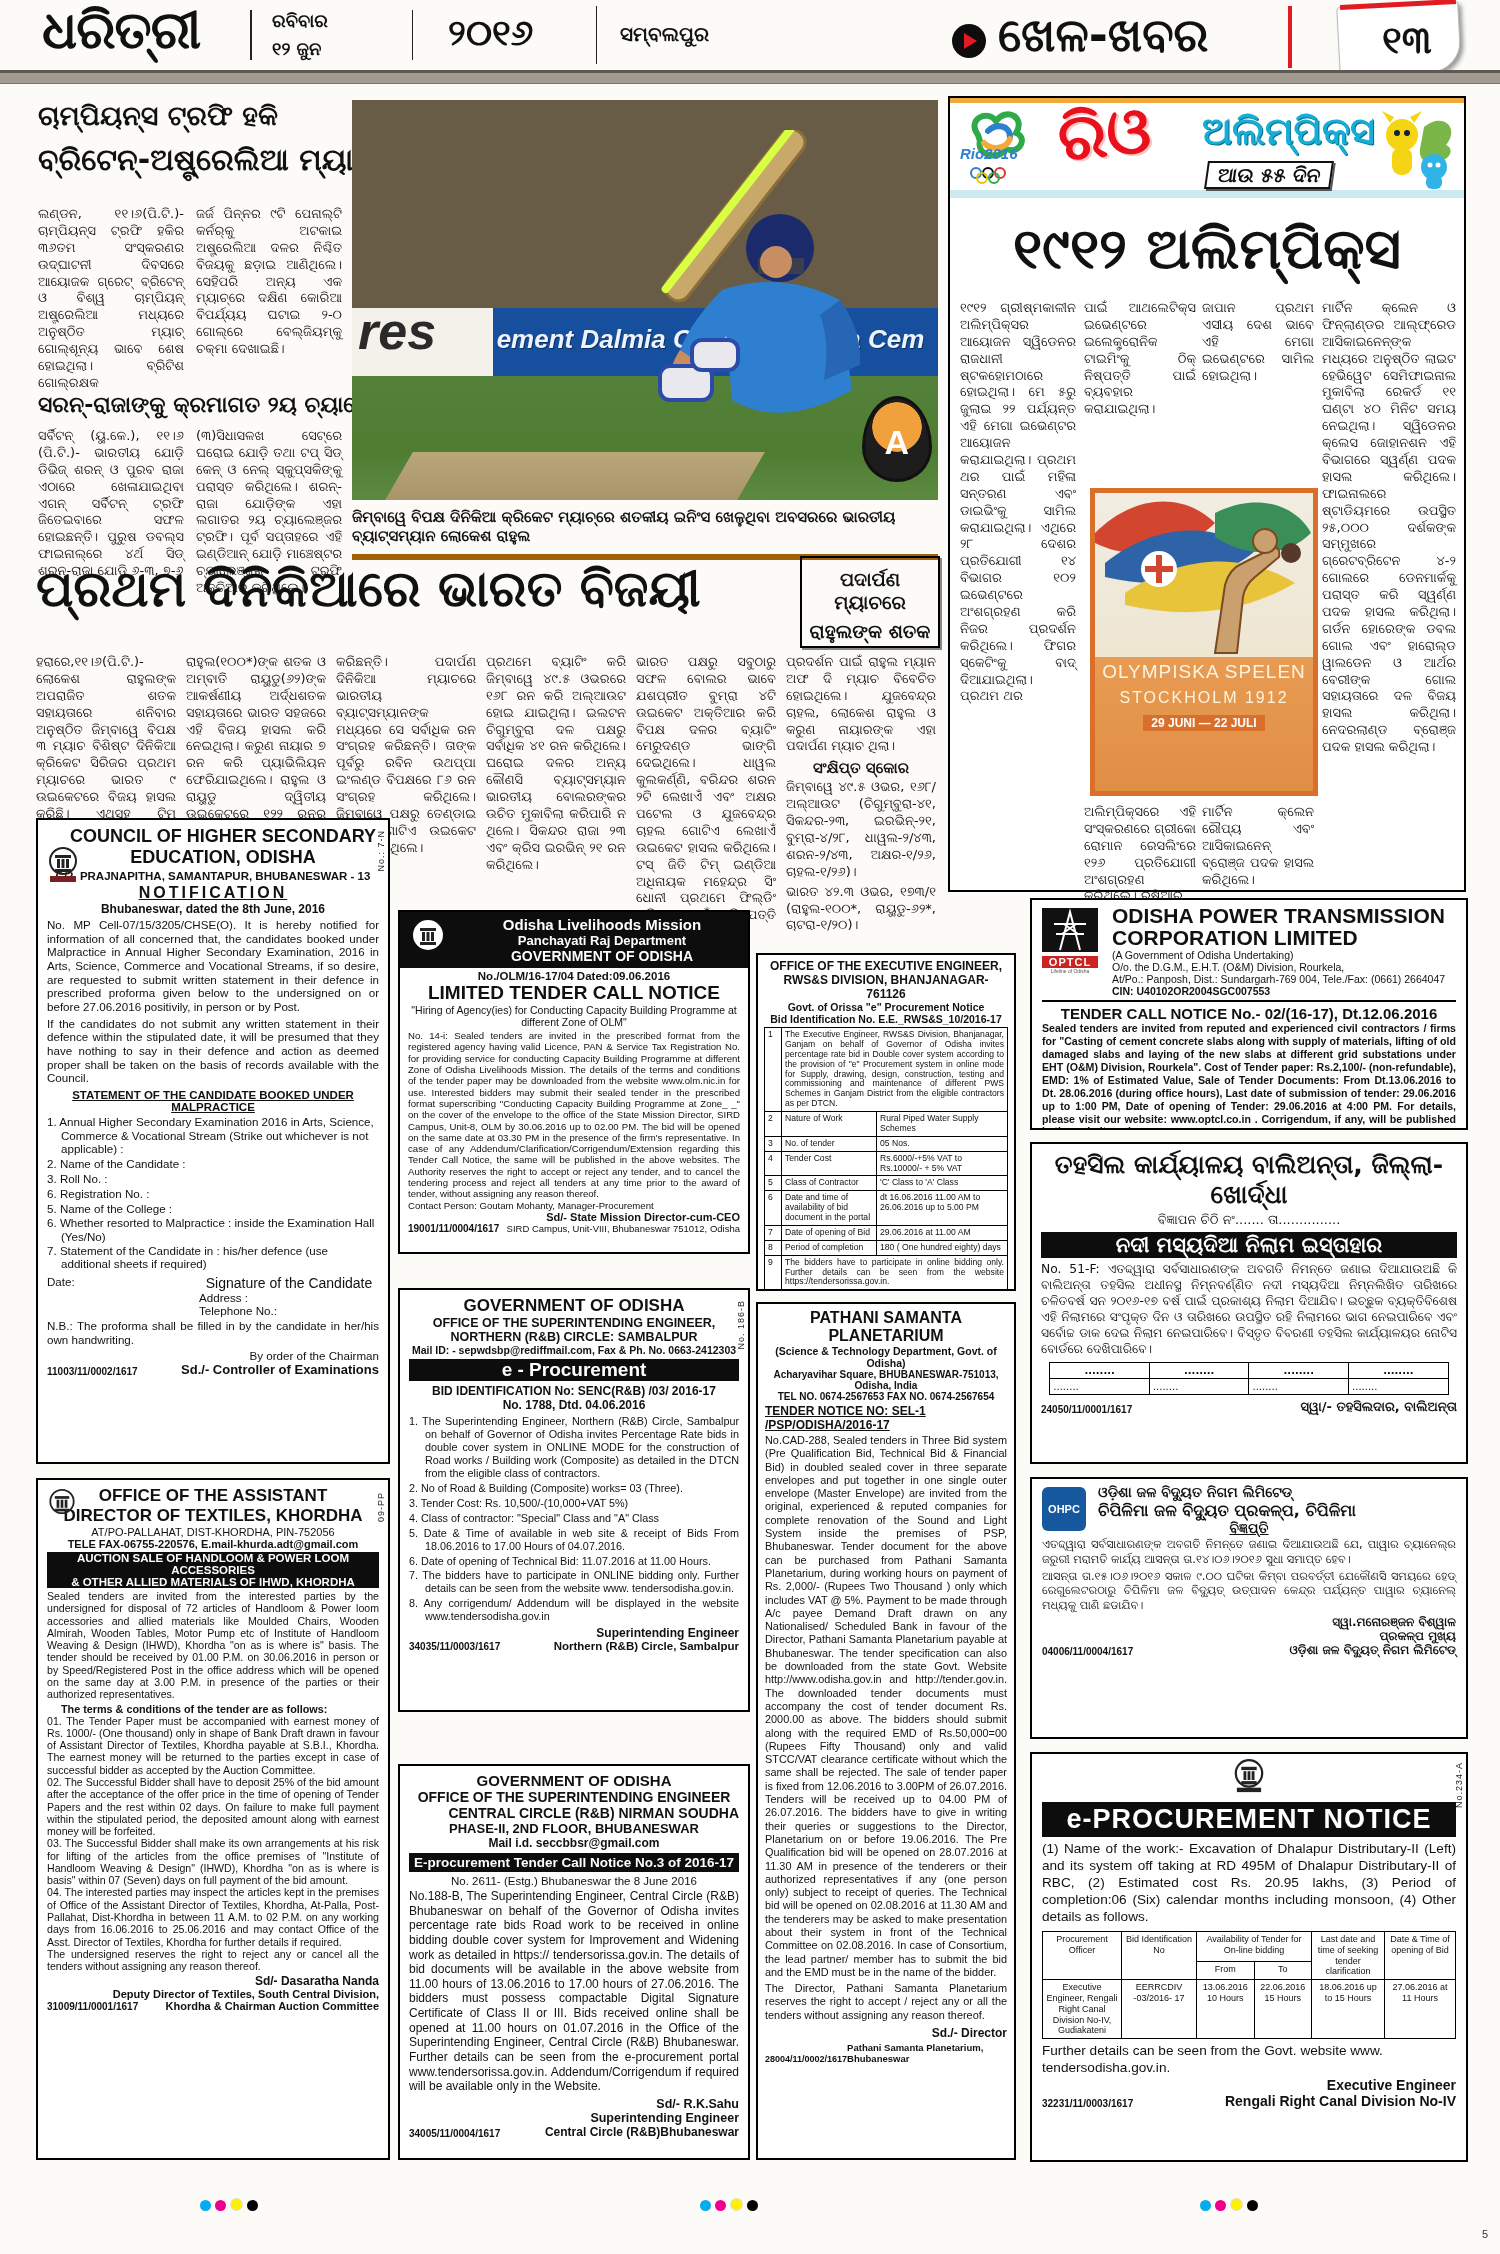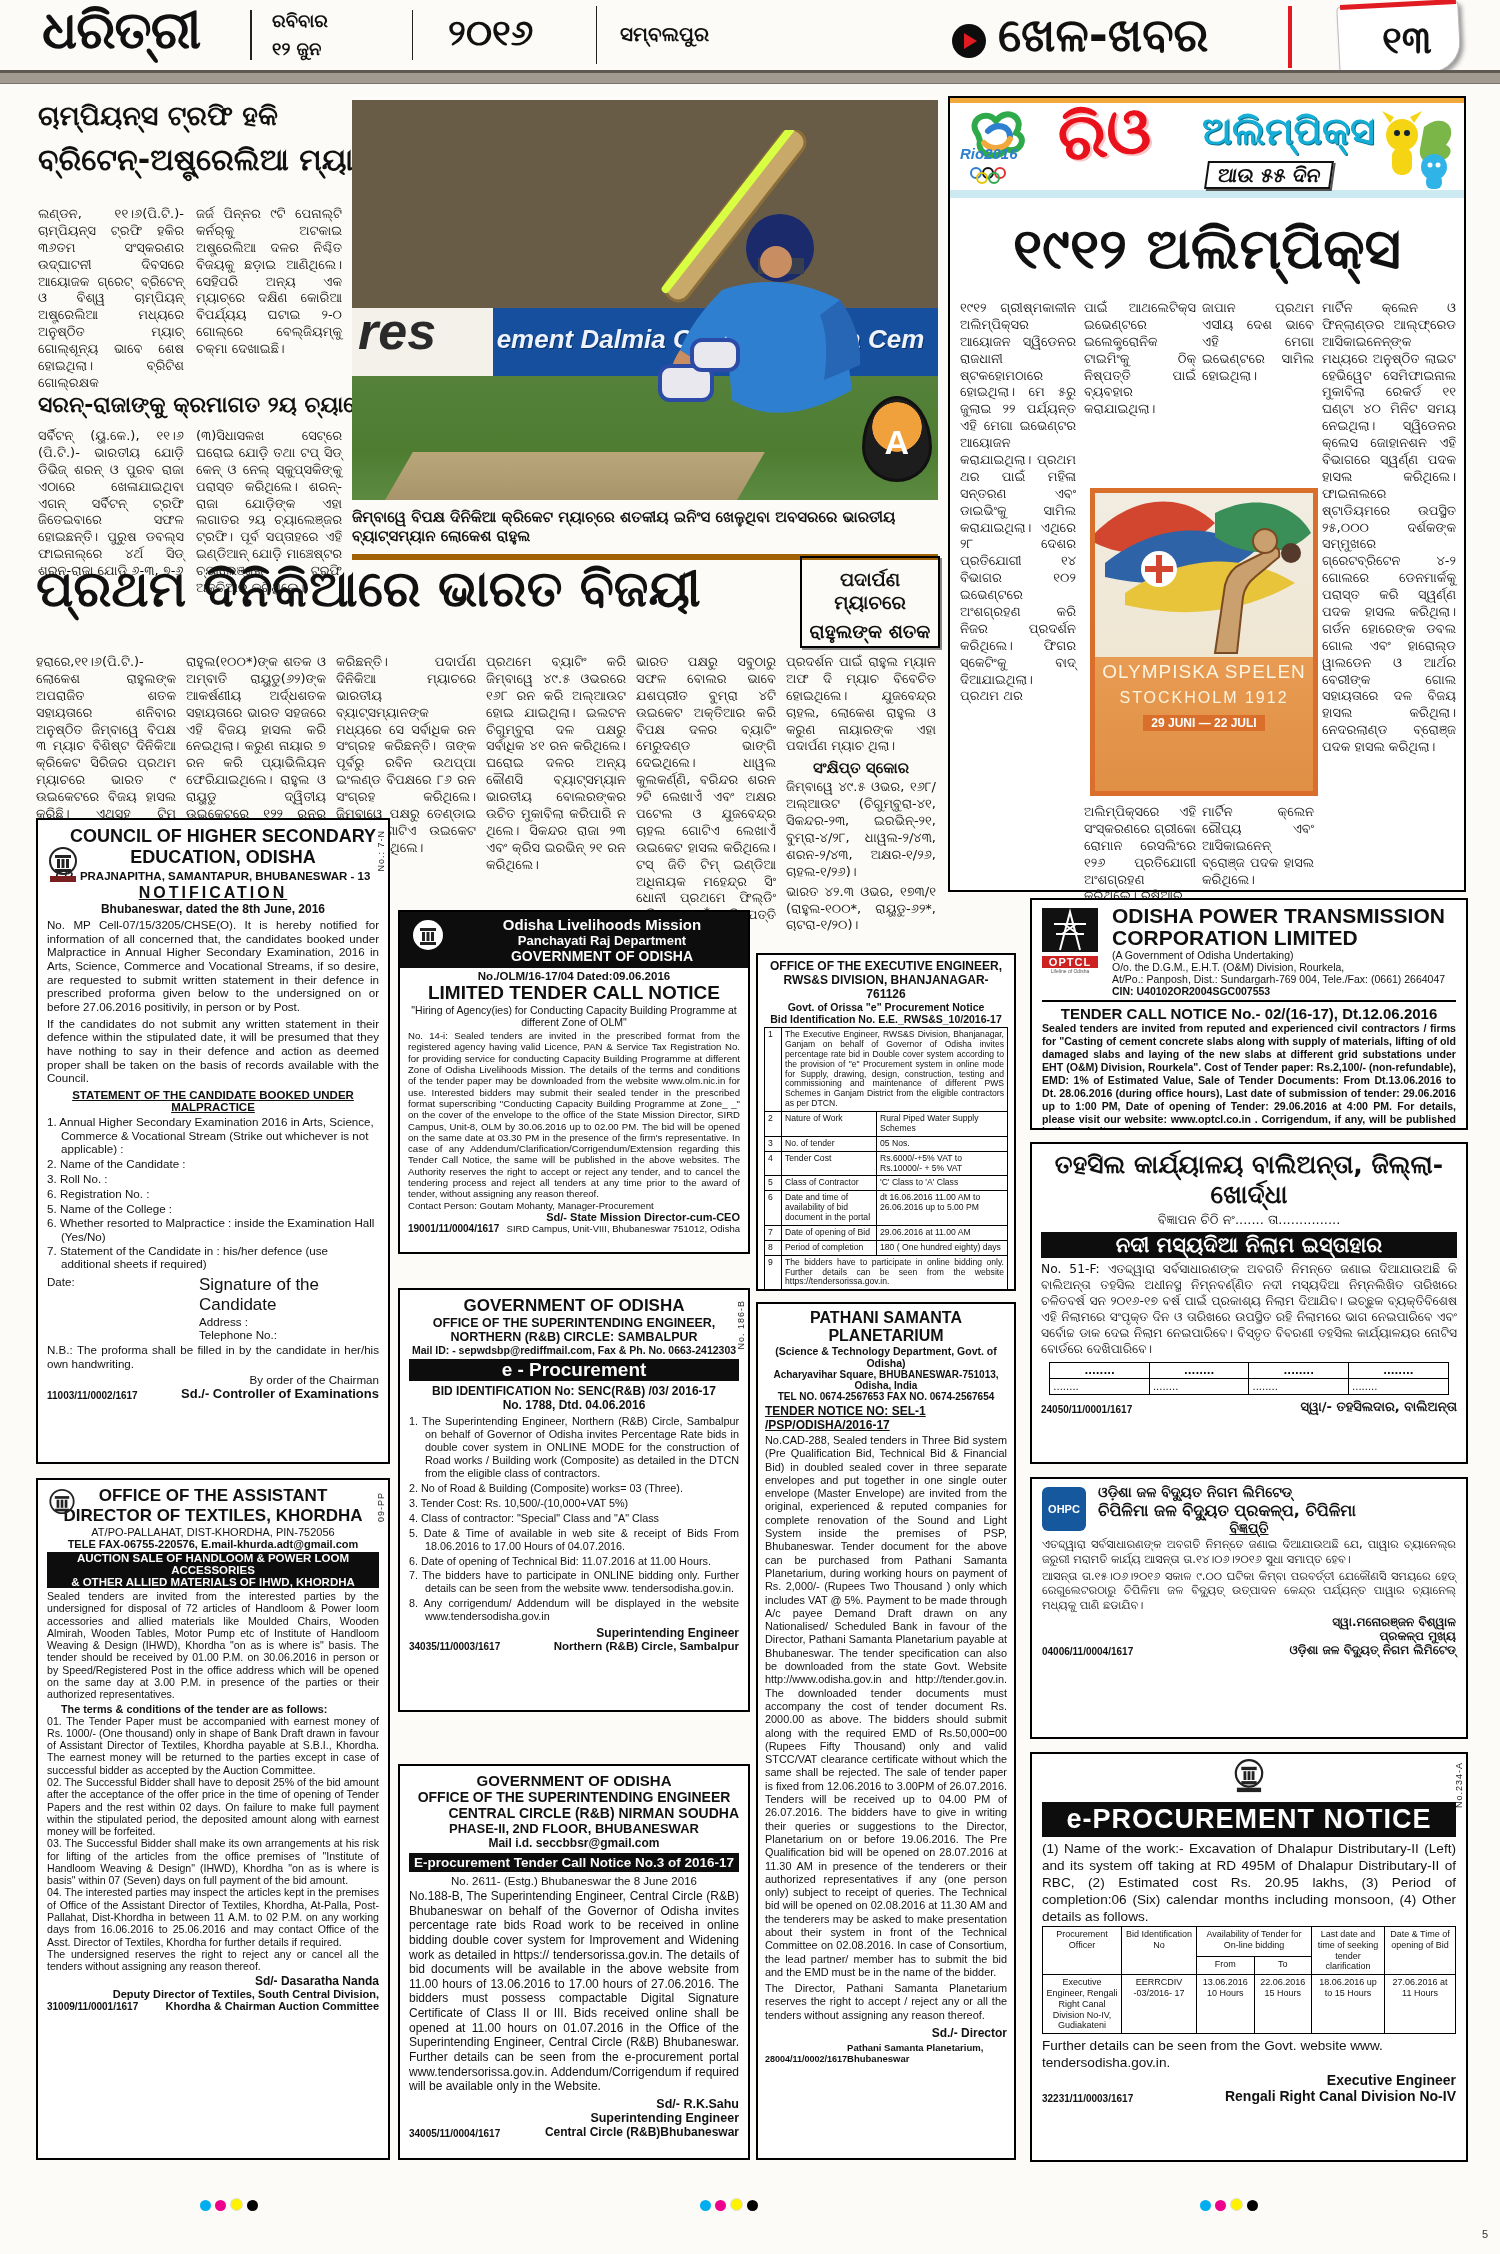--- a/index.html
+++ b/index.html
@@ -197,21 +197,21 @@
     <div style="font-size:11.6px;line-height:1.18;margin-top:2px;padding-left:14px;text-indent:-14px;">1. Annual Higher Secondary Examination 2016 in Arts, Science, Commerce &amp; Vocational Stream (Strike out whichever is not applicable)  :</div>
     <div style="font-size:11.6px;line-height:1.3;padding-left:14px;text-indent:-14px;">2. Name of the Candidate  :</div>
     <div style="font-size:11.6px;line-height:1.3;padding-left:14px;text-indent:-14px;">3. Roll No.  :</div>
     <div style="font-size:11.6px;line-height:1.3;padding-left:14px;text-indent:-14px;">6. Registration No.  :</div>
     <div style="font-size:11.6px;line-height:1.3;padding-left:14px;text-indent:-14px;">5. Name of the College  :</div>
     <div style="font-size:11.6px;line-height:1.18;padding-left:14px;text-indent:-14px;">6. Whether resorted to Malpractice :  inside the Examination Hall (Yes/No)</div>
     <div style="font-size:11.6px;line-height:1.18;padding-left:14px;text-indent:-14px;">7. Statement of the Candidate in  :  his/her defence (use additional sheets if required)</div>
     <div style="display:flex;justify-content:space-between;margin-top:4px;">
       <span style="font-size:11.6px;">Date:</span>
       <span style="text-align:left;width:180px;">
-        <span style="font-size:17px;display:block;">Signature of the Candidate</span>
+        <span style="font-size:14px;display:block;text-align:center;">Signature of the Candidate</span>
         <span style="font-size:11.6px;display:block;">Address :</span>
         <span style="font-size:11.6px;display:block;">Telephone No.:</span>
       </span>
     </div>
     <div class="just" style="font-size:11.6px;line-height:1.2;margin-top:2px;">N.B.: The proforma shall be filled in by the candidate in her/his own handwriting.</div>
     <div class="rt" style="font-size:11.6px;margin-top:2px;">By order of the Chairman</div>
     <div style="display:flex;justify-content:space-between;align-items:flex-end;">
       <span class="serial">11003/11/0002/1617</span>
       <span class="b" style="font-size:13px;">Sd./- Controller of Examinations</span>
     </div>
@@ -461,21 +461,21 @@
       <circle cx="17" cy="14" r="12" fill="none" stroke="#222" stroke-width="2"></circle>
       <rect x="10" y="8" width="14" height="3" fill="#222"></rect>
         <rect x="12" y="12" width="2.6" height="8" fill="#222"></rect>
       <rect x="15.7" y="12" width="2.6" height="8" fill="#222"></rect>
         <rect x="19.4" y="12" width="2.6" height="8" fill="#222"></rect>
       <rect x="10" y="21" width="14" height="3" fill="#222"></rect>
         <rect x="6" y="27" width="22" height="4" fill="#222"></rect>
     </svg>
     <div class="strip" style="font-size:27px;letter-spacing:1px;padding:2px 0;">e-PROCUREMENT NOTICE</div>
     <div class="just" style="font-size:13.6px;line-height:1.25;margin-top:4px;">(1) Name of the work:- Excavation of Dhalapur Distributary-II (Left) and its system off taking at RD 495M of Dhalapur Distributary-II of RBC, (2) Estimated cost Rs. 20.95 lakhs, (3) Period of completion:06 (Six) calendar months including monsoon, (4) Other details as follows.</div>
-    <table style="width:100%;font-size:9px;line-height:1.2;text-align:center;">
+    <table style="width:100%;font-size:9px;line-height:1.2;margin-top:5px;text-align:center;">
       <tbody>
           <tr>
         <th rowspan="2" style="width:72px;font-weight:normal;">Procurement Officer</th>
         <th rowspan="2" style="width:68px;font-weight:normal;">Bid Identification No</th>
         <th colspan="2" style="font-weight:normal;">Availability of Tender for On-line bidding</th>
         <th rowspan="2" style="width:66px;font-weight:normal;">Last date and time of seeking tender clarification</th>
         <th rowspan="2" style="width:64px;font-weight:normal;">Date &amp; Time of opening of Bid</th>
       </tr>
       <tr>
         <th style="font-weight:normal;">From</th>

